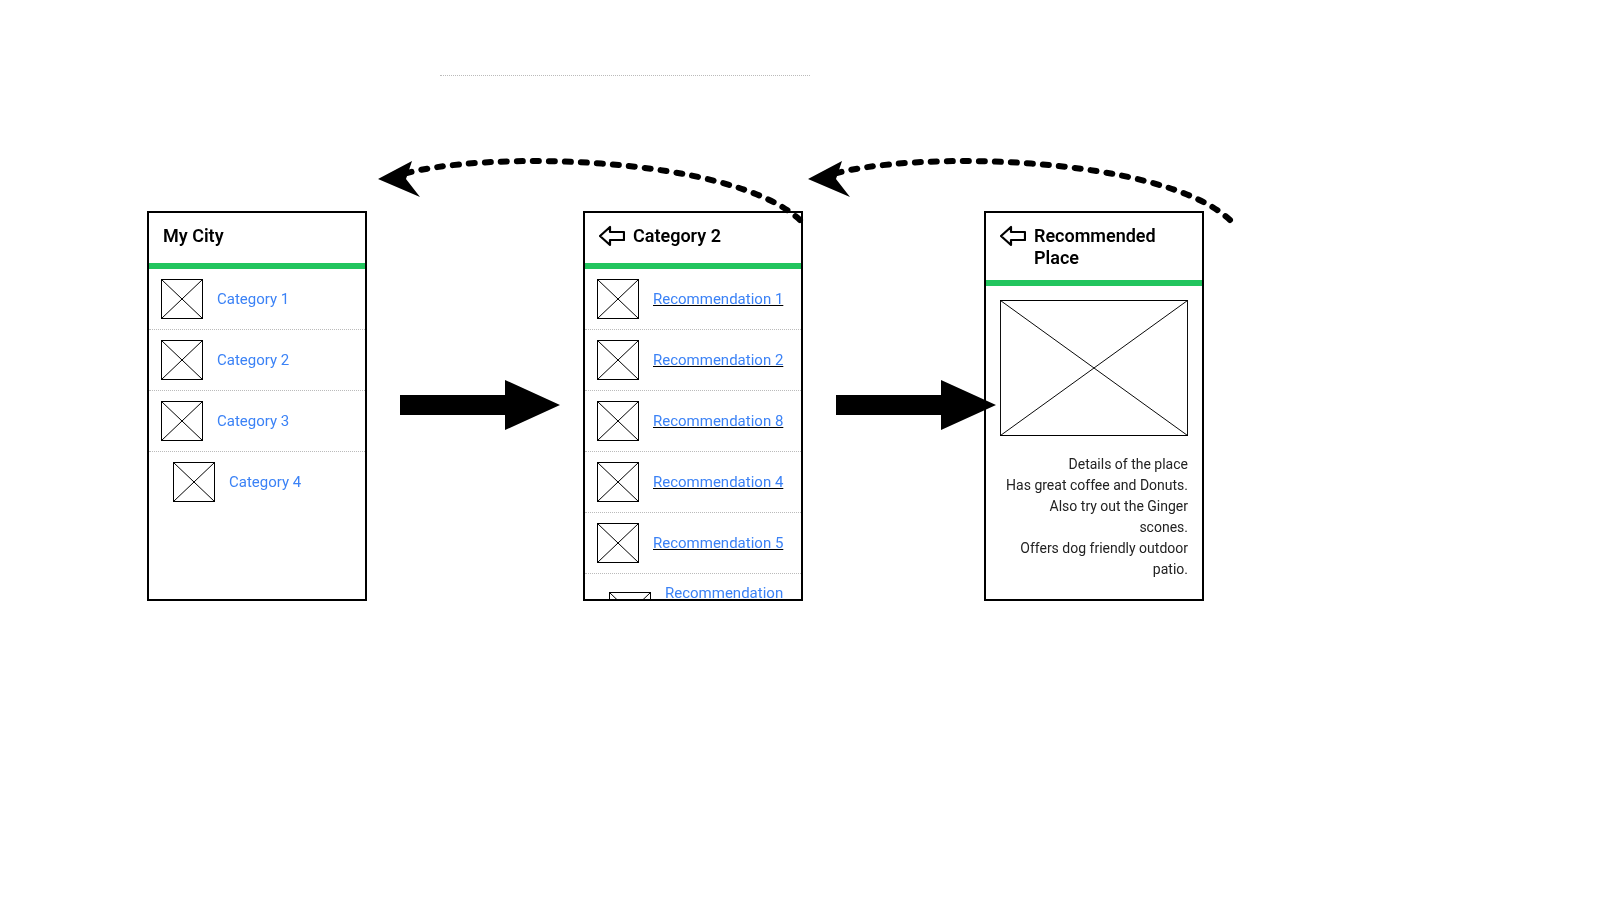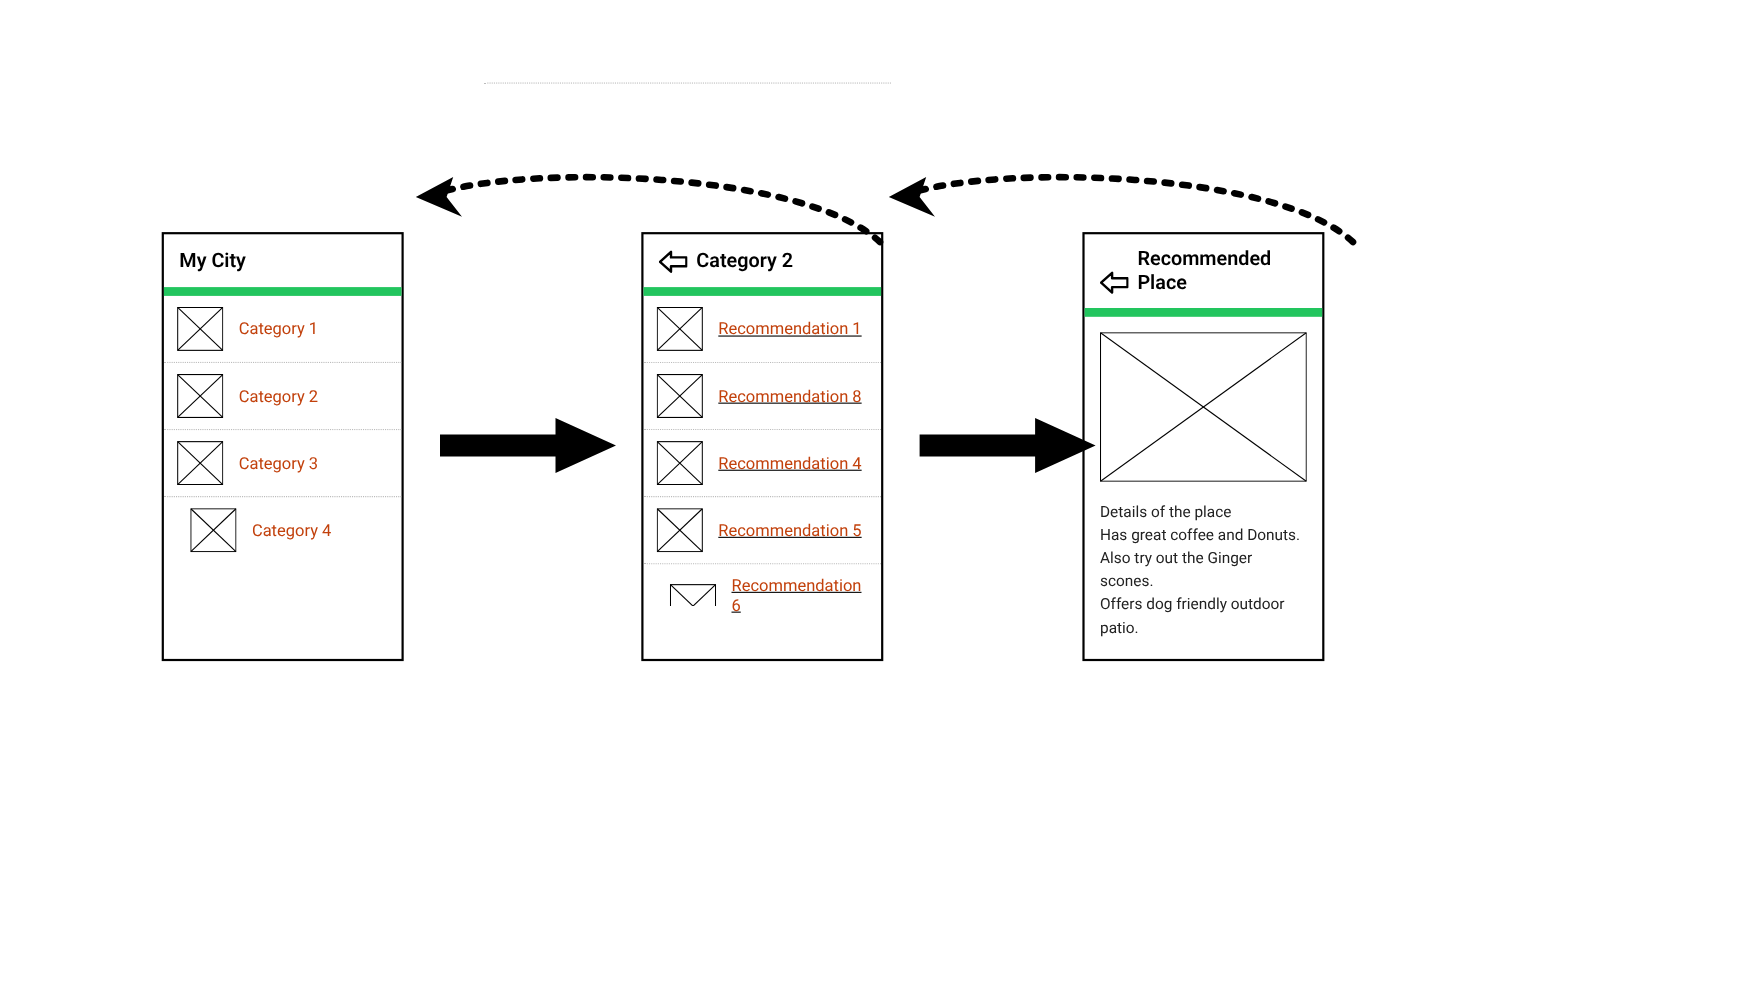--- a/index.html
+++ b/index.html
@@ -21,24 +21,24 @@
   .screen {
     position: absolute;
     border: 2px solid #000;
     background: #fff;
   }
   .screen-1 { top: 211px; left: 147px; width: 220px; height: 390px; }
   .screen-2 { top: 211px; left: 583px; width: 220px; height: 390px; }
   .screen-3 { top: 211px; left: 984px; width: 220px; height: 390px; }
   .titlebar {
     display: flex;
-    align-items: flex-end;
+    align-items: flex-start;
     gap: 8px;
     padding: 12px 14px;
-    border-bottom: 8px solid #22c55e;
+    border-bottom: 6px solid #22c55e;
     min-height: 56px;
   }
   .titlebar .title {
     font-size: 18px;
     font-weight: 600;
     line-height: 1.2;
   }
   .back-arrow {
     flex: 0 0 auto;
     width: 26px;
@@ -58,35 +58,36 @@
   }
   .row:last-child { border-bottom: none; padding-left: 24px; }
   .thumb {
     flex: 0 0 auto;
     width: 42px;
     height: 40px;
   }
   .thumb svg { display: block; }
   .row .label {
     font-size: 15px;
-    color: #c2410c;
+    color: #3b82f6;
   }
   .detail-body {
     padding: 14px;
   }
   .detail-image {
     width: 100%;
     height: 136px;
   }
   .detail-text {
     margin-top: 18px;
     font-size: 14px;
     line-height: 1.5;
     color: #222;
     white-space: pre-line;
+    text-align: right;
   }
   .screen-2 .list { height: calc(100% - 56px); text-decoration: underline; }
   .screen-2 .row.partial { border-bottom: none; justify-content: flex-end; }
   
   .fwd-arrow {
     position: absolute;
     width: 180px;
     height: 60px;
     top: 375px;
   }
@@ -167,20 +168,30 @@
   <div class="list">
     <div class="row">
       <div class="thumb">
         <svg viewBox="0 0 42 40">
             <rect x="0.5" y="0.5" width="41" height="39" fill="#fff" stroke="#000"></rect>
             <line x1="0.5" y1="0.5" x2="41.5" y2="39.5" stroke="#000"></line>
             <line x1="41.5" y1="0.5" x2="0.5" y2="39.5" stroke="#000"></line>
           </svg>
       </div>
       <div class="label">Recommendation 1</div>
+    </div>
+    <div class="row">
+      <div class="thumb">
+        <svg viewBox="0 0 42 40">
+            <rect x="0.5" y="0.5" width="41" height="39" fill="#fff" stroke="#000"></rect>
+            <line x1="0.5" y1="0.5" x2="41.5" y2="39.5" stroke="#000"></line>
+            <line x1="41.5" y1="0.5" x2="0.5" y2="39.5" stroke="#000"></line>
+          </svg>
+      </div>
+      <div class="label">Recommendation 2</div>
     </div>
     <div class="row">
       <div class="thumb">
         <svg viewBox="0 0 42 40">
             <rect x="0.5" y="0.5" width="41" height="39" fill="#fff" stroke="#000"></rect>
             <line x1="0.5" y1="0.5" x2="41.5" y2="39.5" stroke="#000"></line>
             <line x1="41.5" y1="0.5" x2="0.5" y2="39.5" stroke="#000"></line>
           </svg>
       </div>
       <div class="label">Recommendation 8</div>

